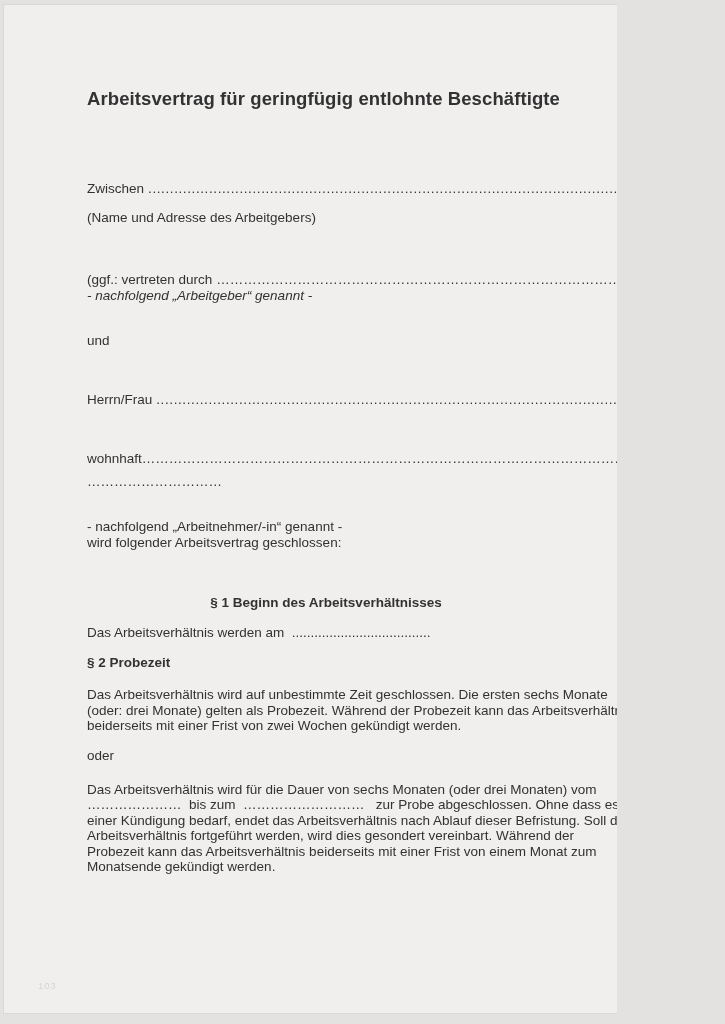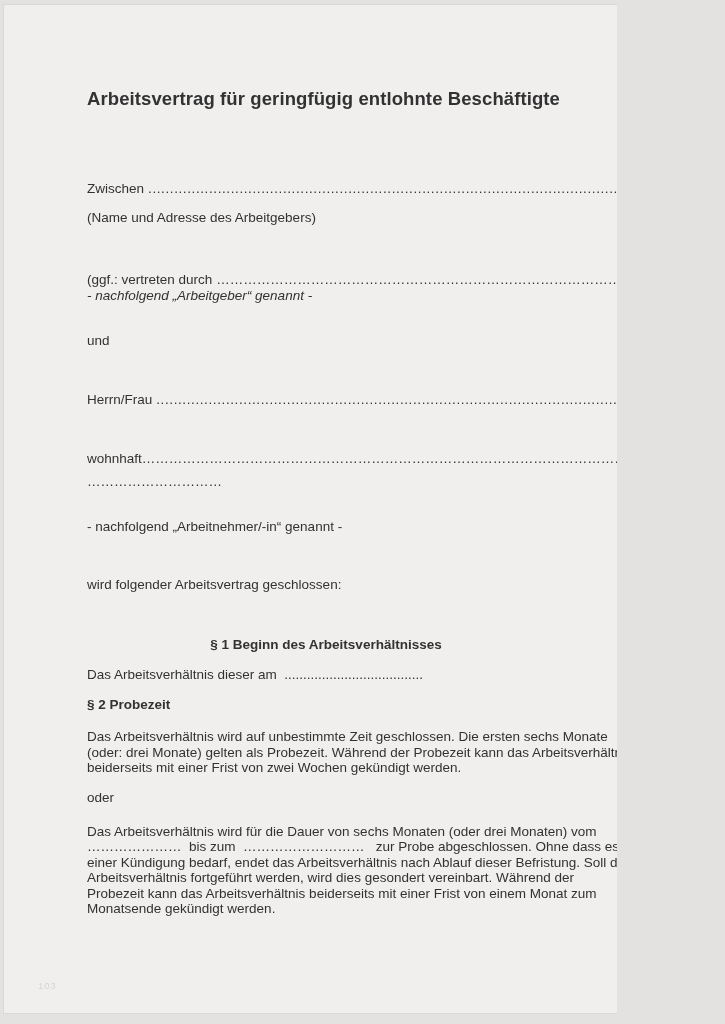--- a/index.html
+++ b/index.html
@@ -68,21 +68,21 @@
     bottom: 22px;
     font-size: 9.5px;
     color: #d6d5d4;
     letter-spacing: 1px;
   }
   
   .mt-71 { margin-top: 71px; }
   .mt-46 { margin-top: 46px; }
   .mt-44 { margin-top: 44px; }
   .mt-43 { margin-top: 43px; }
-  .mt-42 { margin-top: 42px; }
+  .mt-42 { }
   .mt-18 { margin-top: 18px; }
   .mt-16 { margin-top: 16px; }
   .mt-15 { margin-top: 0; font-style: italic; }
   .mt-14 { margin-top: 14px; }
   .mt-13 { margin-top: 13px; }
   .mt-12 { margin-top: 29px; }
   .mt-7  { margin-top: 7px; }
 </style>
 </head>
 <body>
@@ -121,21 +121,21 @@
         <span class="dotfill ellip nolead">……………………………………………………………………………………………………</span>
       </div>
       <div class="line mt-7">…………………………</div>
 
       <div class="line mt-12">- nachfolgend „Arbeitnehmer/-in“ genannt -</div>
 
       <div class="line mt-42">wird folgender Arbeitsvertrag geschlossen:</div>
 
       <div class="h-center mt-44">§ 1 Beginn des Arbeitsverhältnisses</div>
 
-      <div class="line mt-14">Das Arbeitsverhältnis dieser am  .....................................</div>
+      <div class="line mt-14">Das Arbeitsverhältnis werden am  .....................................</div>
 
       <div class="h-bold mt-14">§ 2 Probezeit</div>
 
       <div class="para mt-16">Das Arbeitsverhältnis wird auf unbestimmte Zeit geschlossen. Die ersten sechs Monate (oder: drei Monate) gelten als Probezeit. Während der Probezeit kann das Arbeitsverhältnis beiderseits mit einer Frist von zwei Wochen gekündigt werden.</div>
 
       <div class="line mt-14">oder</div>
 
       <div class="para mt-18">Das Arbeitsverhältnis wird für die Dauer von sechs Monaten (oder drei Monaten) vom …………………  bis zum  ………………………   zur Probe abgeschlossen. Ohne dass es einer Kündigung bedarf, endet das Arbeitsverhältnis nach Ablauf dieser Befristung. Soll das Arbeitsverhältnis fortgeführt werden, wird dies gesondert vereinbart. Während der Probezeit kann das Arbeitsverhältnis beiderseits mit einer Frist von einem Monat zum Monatsende gekündigt werden.</div>
 
     </div>

